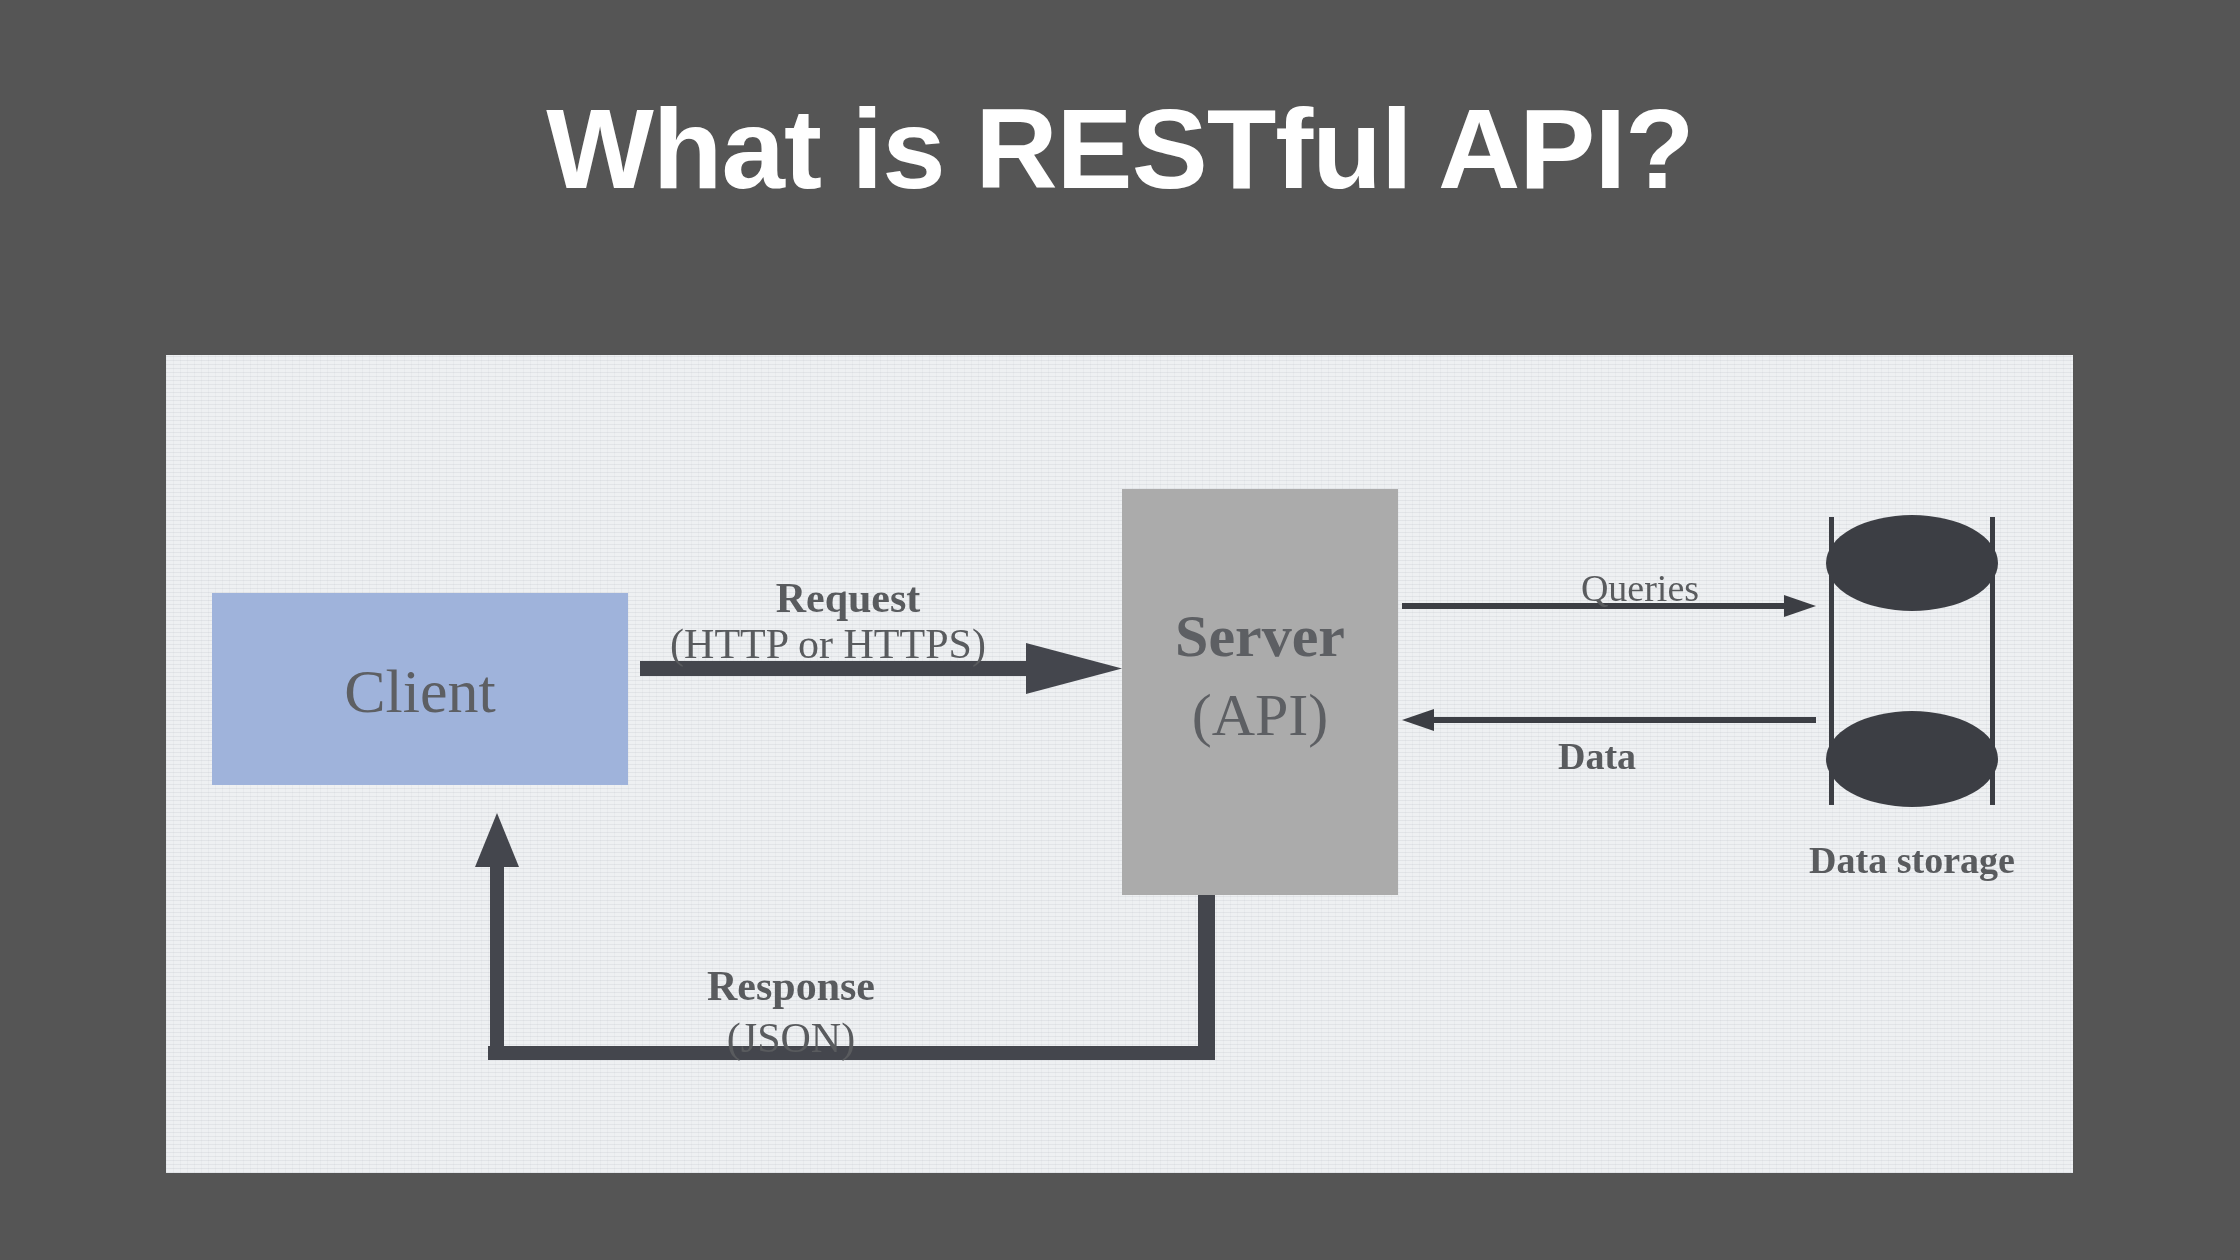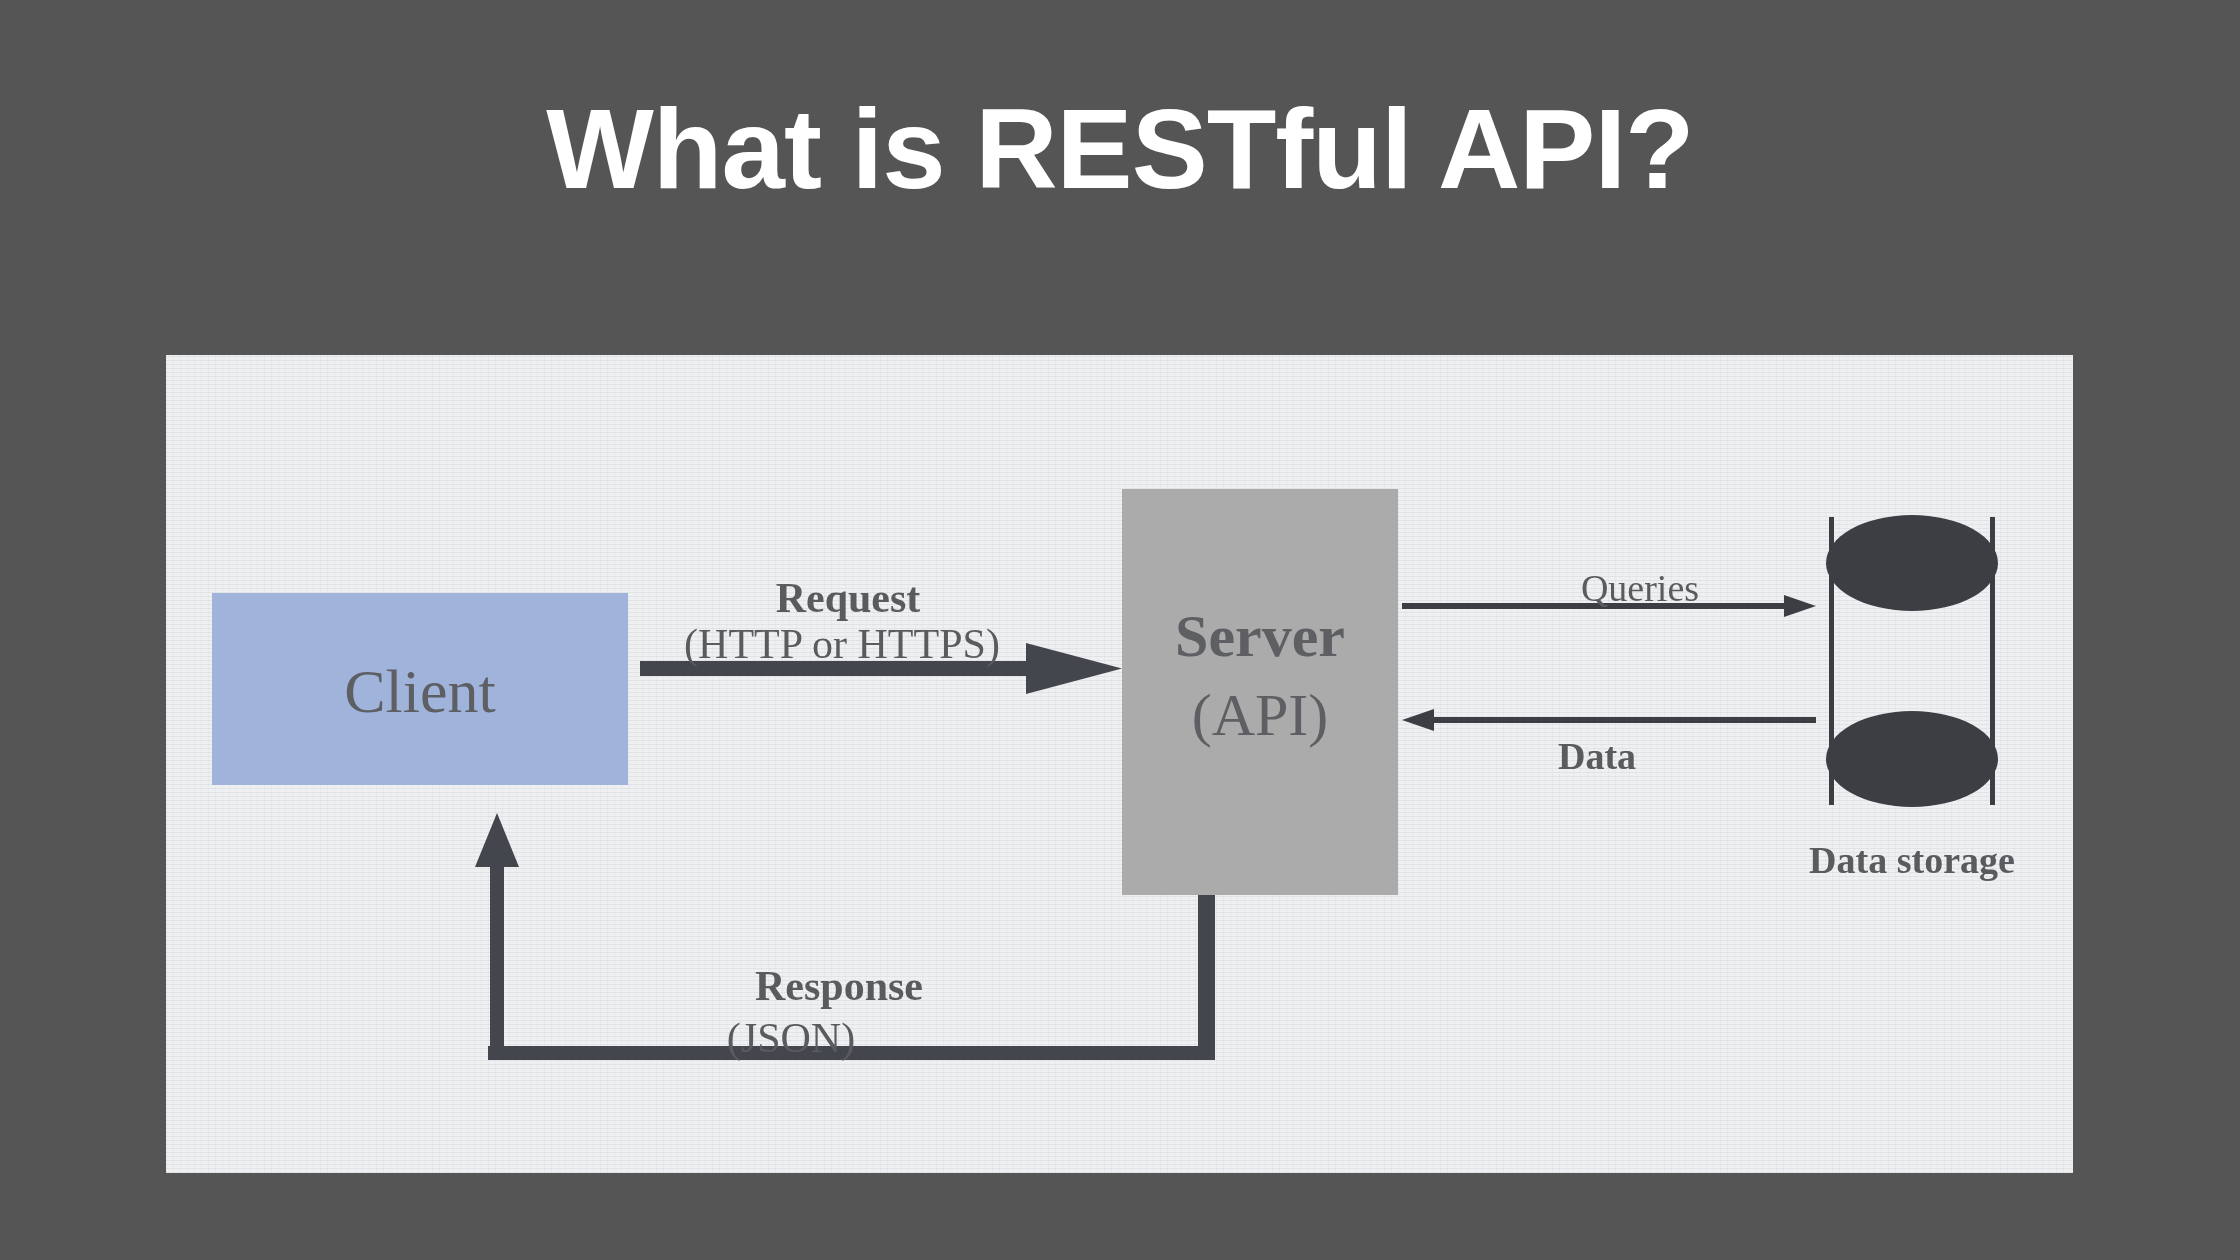--- a/index.html
+++ b/index.html
@@ -105,21 +105,20 @@
     font-size: 42px;
     font-weight: normal;
   }
   #methods-label {
     font-size: 36px;
     font-weight: normal;
   }
   #response-label {
     font-size: 42px;
     font-weight: bold;
-    margin-left: 48px;
   }
   #response-fmt-label {
     font-size: 42px;
     font-weight: normal;
   }
   #queries-label {
     font-size: 38px;
     font-weight: normal;
   }
   #data-label {
@@ -185,21 +184,21 @@
     </svg>
 
     <div class="lbl center" id="client-label" style="left:254px; top:305px;">Client</div>
 
     <div class="lbl center" id="server-label" style="left:1094px; top:251px;">Server</div>
 
     <div class="lbl center" id="server-api-label" style="left:1094px; top:330px;">(API)</div>
 
     <div class="lbl center" id="request-label" style="left:682px; top:222px;">Request</div>
 
-    <div class="lbl center" id="request-proto-label" style="left:676px; top:268px;">(HTTP or HTTPS)</div>
+    <div class="lbl center" id="request-proto-label" style="left:662px; top:268px;">(HTTP or HTTPS)</div>
 
 
     <div class="lbl center" id="response-label" style="left:625px; top:610px;">Response</div>
 
     <div class="lbl center" id="response-fmt-label" style="left:625px; top:662px;">(JSON)</div>
 
     <div class="lbl center" id="queries-label" style="left:1474px; top:214px;">Queries</div>
 
     <div class="lbl center" id="data-label" style="left:1431px; top:382px;">Data</div>
 

